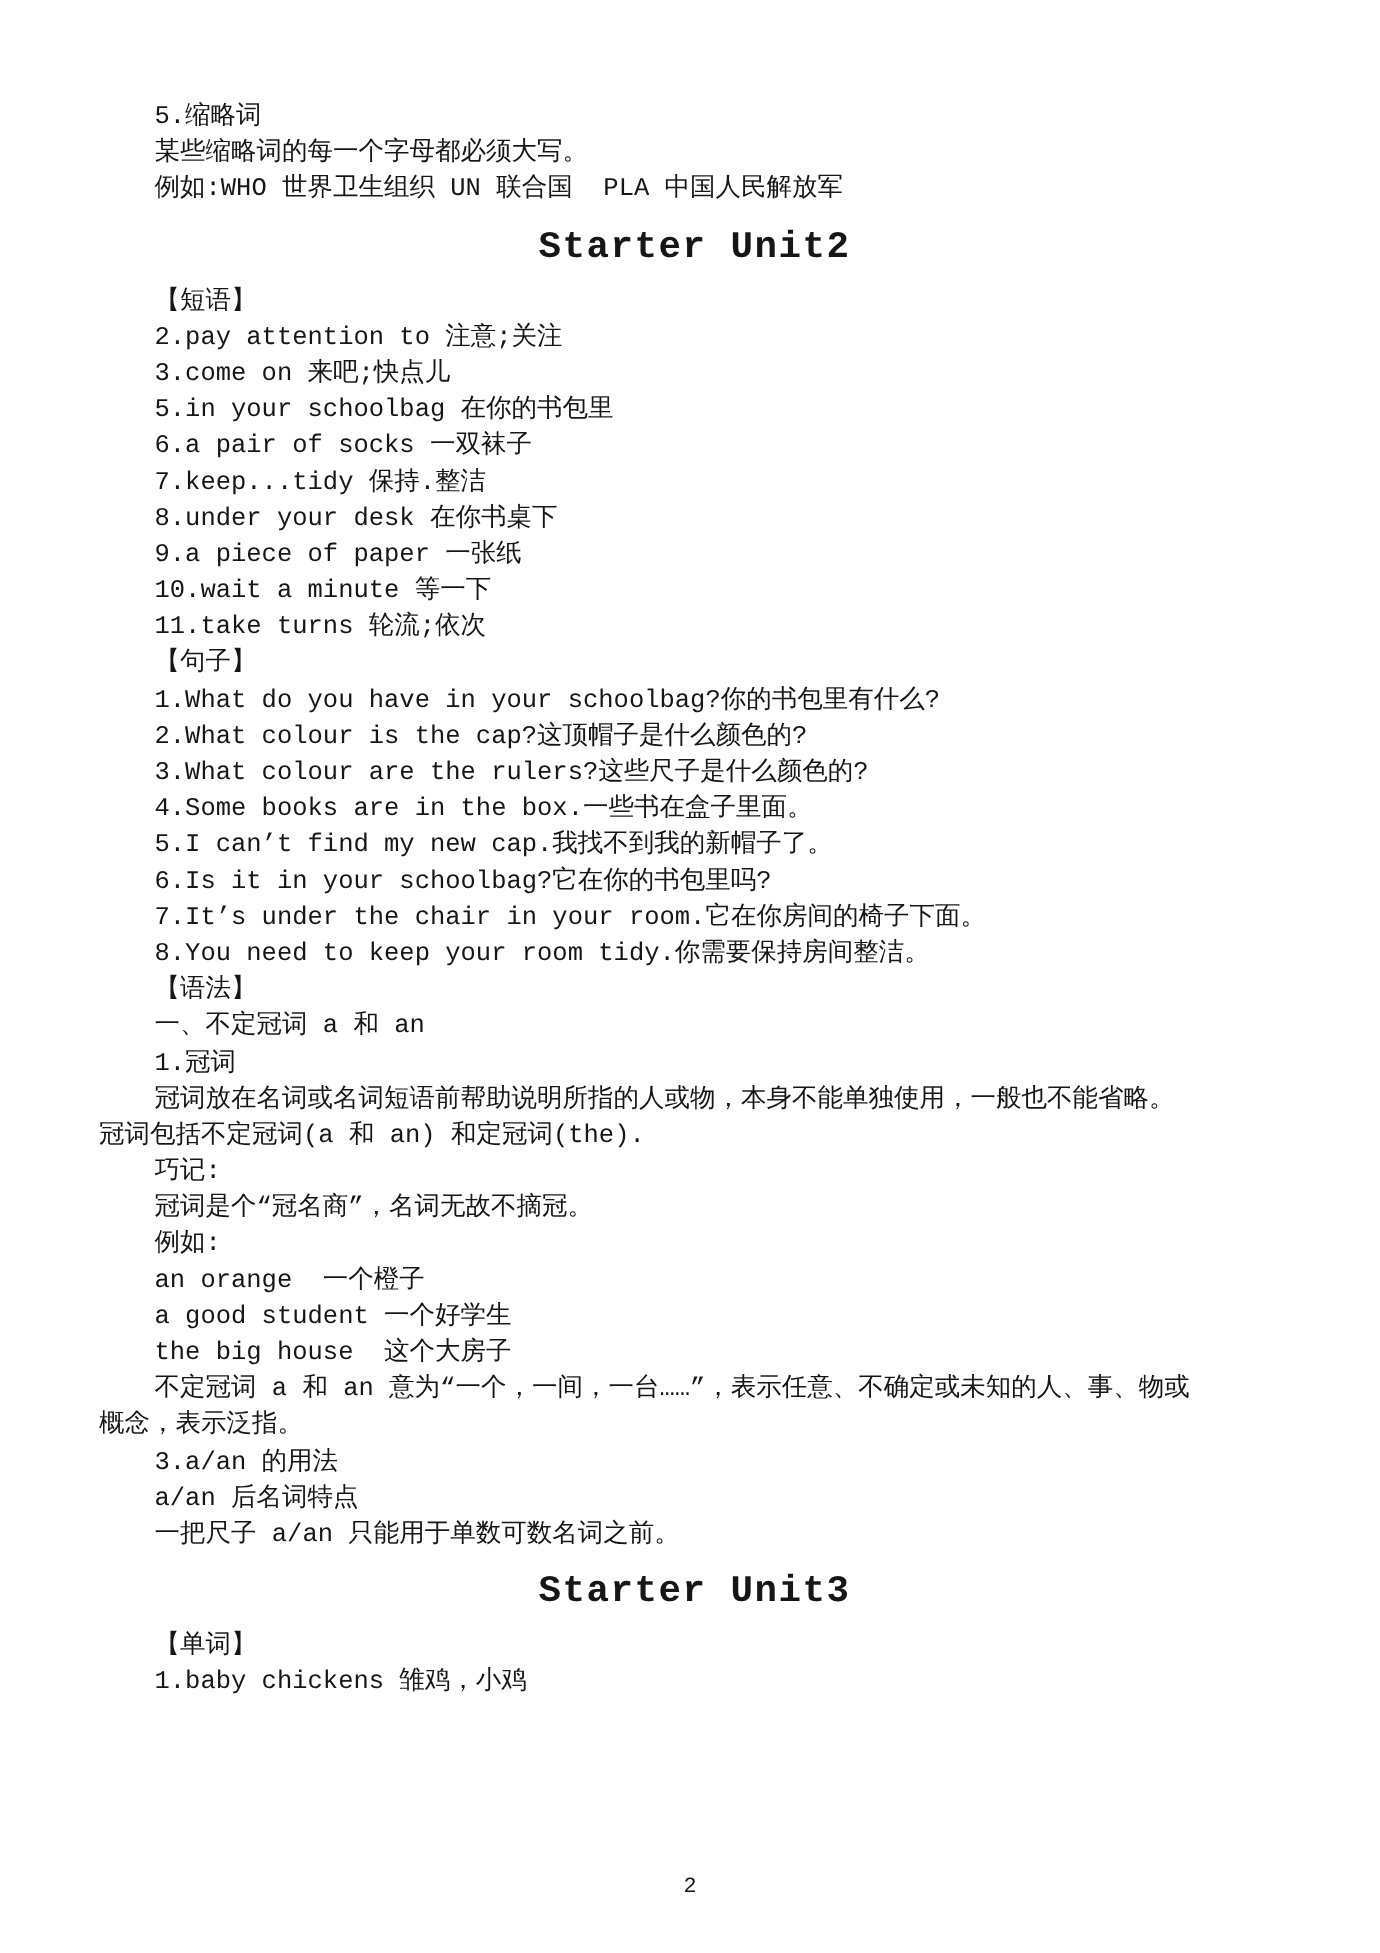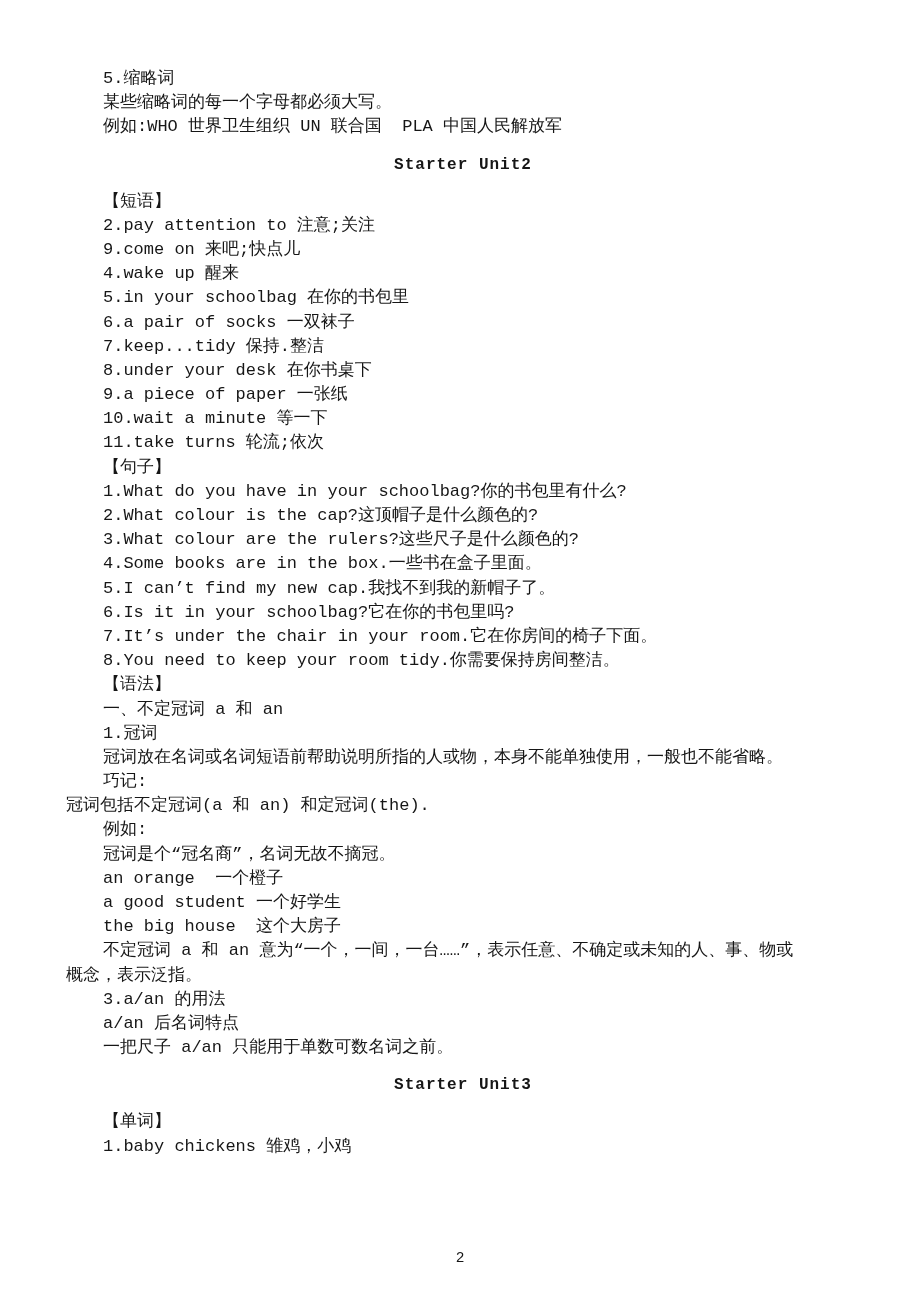--- a/index.html
+++ b/index.html
@@ -27,21 +27,21 @@
     overflow: visible;
   }
   .line.body, .line.section {
     padding-left: 37px;
   }
   .line.cont {
     padding-left: 0;
   }
   .line.heading {
     padding-left: 0;
-    font-size: 16px;
+    font-size: 25px;
     font-weight: bold;
     text-align: center;
     height: 50px;
     line-height: 50px;
     letter-spacing: 1px;
   }
   .page-number {
     position: absolute;
     bottom: 36px;
     left: 0;
@@ -55,46 +55,45 @@
 <body>
 
 <div class="page">
   <div class="lines" id="lines-container">
       <div class="line body">5.缩略词</div>
       <div class="line body">某些缩略词的每一个字母都必须大写。</div>
       <div class="line body">例如:WHO 世界卫生组织 UN 联合国  PLA 中国人民解放军</div>
       <div class="line heading">Starter Unit2</div>
       <div class="line section">【短语】</div>
       <div class="line body">2.pay attention to 注意;关注</div>
-      <div class="line body">9.come on 来吧;快点儿</div>
-      <div class="line body">4.wake up 醒来</div>
+      <div class="line body">3.come on 来吧;快点儿</div>
       <div class="line body">5.in your schoolbag 在你的书包里</div>
       <div class="line body">6.a pair of socks 一双袜子</div>
       <div class="line body">7.keep...tidy 保持.整洁</div>
       <div class="line body">8.under your desk 在你书桌下</div>
       <div class="line body">9.a piece of paper 一张纸</div>
       <div class="line body">10.wait a minute 等一下</div>
       <div class="line body">11.take turns 轮流;依次</div>
       <div class="line section">【句子】</div>
       <div class="line body">1.What do you have in your schoolbag?你的书包里有什么?</div>
       <div class="line body">2.What colour is the cap?这顶帽子是什么颜色的?</div>
       <div class="line body">3.What colour are the rulers?这些尺子是什么颜色的?</div>
       <div class="line body">4.Some books are in the box.一些书在盒子里面。</div>
       <div class="line body">5.I can’t find my new cap.我找不到我的新帽子了。</div>
       <div class="line body">6.Is it in your schoolbag?它在你的书包里吗?</div>
       <div class="line body">7.It’s under the chair in your room.它在你房间的椅子下面。</div>
       <div class="line body">8.You need to keep your room tidy.你需要保持房间整洁。</div>
       <div class="line section">【语法】</div>
       <div class="line body">一、不定冠词 a 和 an</div>
       <div class="line body">1.冠词</div>
       <div class="line body">冠词放在名词或名词短语前帮助说明所指的人或物，本身不能单独使用，一般也不能省略。</div>
+      <div class="line cont">冠词包括不定冠词(a 和 an) 和定冠词(the).</div>
       <div class="line body">巧记:</div>
-      <div class="line cont">冠词包括不定冠词(a 和 an) 和定冠词(the).</div>
+      <div class="line body">冠词是个“冠名商”，名词无故不摘冠。</div>
       <div class="line body">例如:</div>
-      <div class="line body">冠词是个“冠名商”，名词无故不摘冠。</div>
       <div class="line body">an orange  一个橙子</div>
       <div class="line body">a good student 一个好学生</div>
       <div class="line body">the big house  这个大房子</div>
       <div class="line body">不定冠词 a 和 an 意为“一个，一间，一台……”，表示任意、不确定或未知的人、事、物或</div>
       <div class="line cont">概念，表示泛指。</div>
       <div class="line body">3.a/an 的用法</div>
       <div class="line body">a/an 后名词特点</div>
       <div class="line body">一把尺子 a/an 只能用于单数可数名词之前。</div>
       <div class="line heading">Starter Unit3</div>
       <div class="line section">【单词】</div>

